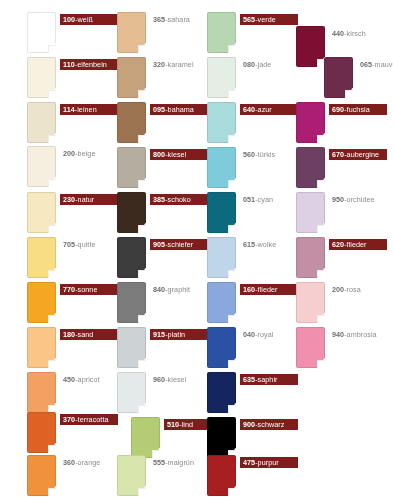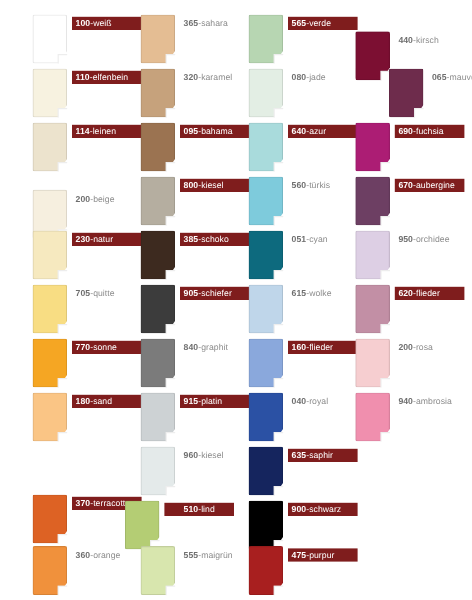--- a/index.html
+++ b/index.html
@@ -186,21 +186,21 @@
       <div class="chip-label hl"><span class="code">640</span>-<span>azur</span></div>
     </div>
     <div class="swatch-cell" style="left: 296px; top: 102px;">
       <div class="chip-wrap">
         <div class="chip-shadow"></div>
         <div class="chip" style="background: rgb(172, 29, 116);"></div>
         <div class="chip-fold"></div>
       </div>
       <div class="chip-label hl"><span class="code">690</span>-<span>fuchsia</span></div>
     </div>
-    <div class="swatch-cell" style="left: 27px; top: 158px;">
+    <div class="swatch-cell" style="left: 27px; top: 146px;">
       <div class="chip-wrap">
         <div class="chip-shadow"></div>
         <div class="chip" style="background: rgb(246, 239, 223);"></div>
         <div class="chip-fold"></div>
       </div>
       <div class="chip-label"><span class="code">200</span>-<span>beige</span></div>
     </div>
     <div class="swatch-cell" style="left: 117px; top: 147px;">
       <div class="chip-wrap">
         <div class="chip-shadow"></div>
@@ -346,20 +346,28 @@
       <div class="chip-label"><span class="code">040</span>-<span>royal</span></div>
     </div>
     <div class="swatch-cell" style="left: 296px; top: 327px;">
       <div class="chip-wrap">
         <div class="chip-shadow"></div>
         <div class="chip" style="background: rgb(240, 143, 174);"></div>
         <div class="chip-fold"></div>
       </div>
       <div class="chip-label"><span class="code">940</span>-<span>ambrosia</span></div>
     </div>
+    <div class="swatch-cell" style="left: 27px; top: 372px;">
+      <div class="chip-wrap">
+        <div class="chip-shadow"></div>
+        <div class="chip" style="background: rgb(243, 161, 99);"></div>
+        <div class="chip-fold"></div>
+      </div>
+      <div class="chip-label"><span class="code">450</span>-<span>apricot</span></div>
+    </div>
     <div class="swatch-cell" style="left: 117px; top: 372px;">
       <div class="chip-wrap">
         <div class="chip-shadow"></div>
         <div class="chip" style="background: rgb(228, 234, 234);"></div>
         <div class="chip-fold"></div>
       </div>
       <div class="chip-label"><span class="code">960</span>-<span>kiesel</span></div>
     </div>
     <div class="swatch-cell" style="left: 207px; top: 372px;">
       <div class="chip-wrap">
@@ -370,21 +378,21 @@
       <div class="chip-label hl"><span class="code">635</span>-<span>saphir</span></div>
     </div>
     <div class="swatch-cell" style="left: 27px; top: 412px;">
       <div class="chip-wrap">
         <div class="chip-shadow"></div>
         <div class="chip" style="background: rgb(221, 98, 36);"></div>
         <div class="chip-fold"></div>
       </div>
       <div class="chip-label hl"><span class="code">370</span>-<span>terracotta</span></div>
     </div>
-    <div class="swatch-cell" style="left: 104px; top: 417px; text-align: center;">
+    <div class="swatch-cell" style="left: 131px; top: 417px;">
       <div class="chip-wrap">
         <div class="chip-shadow"></div>
         <div class="chip" style="background: rgb(180, 205, 116);"></div>
         <div class="chip-fold"></div>
       </div>
       <div class="chip-label hl"><span class="code">510</span>-<span>lind</span></div>
     </div>
     <div class="swatch-cell" style="left: 207px; top: 417px;">
       <div class="chip-wrap">
         <div class="chip-shadow"></div>

